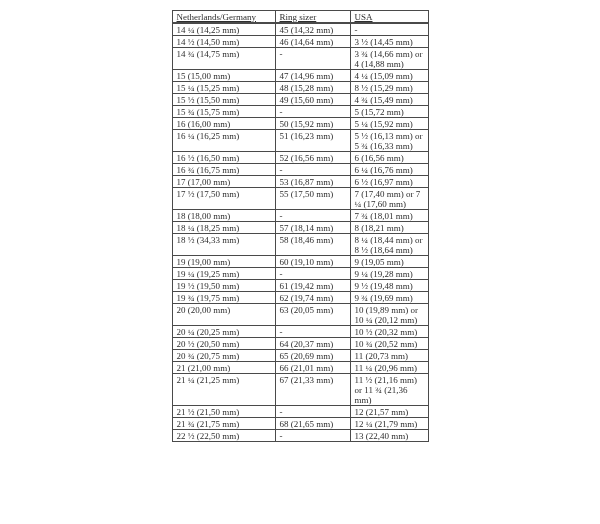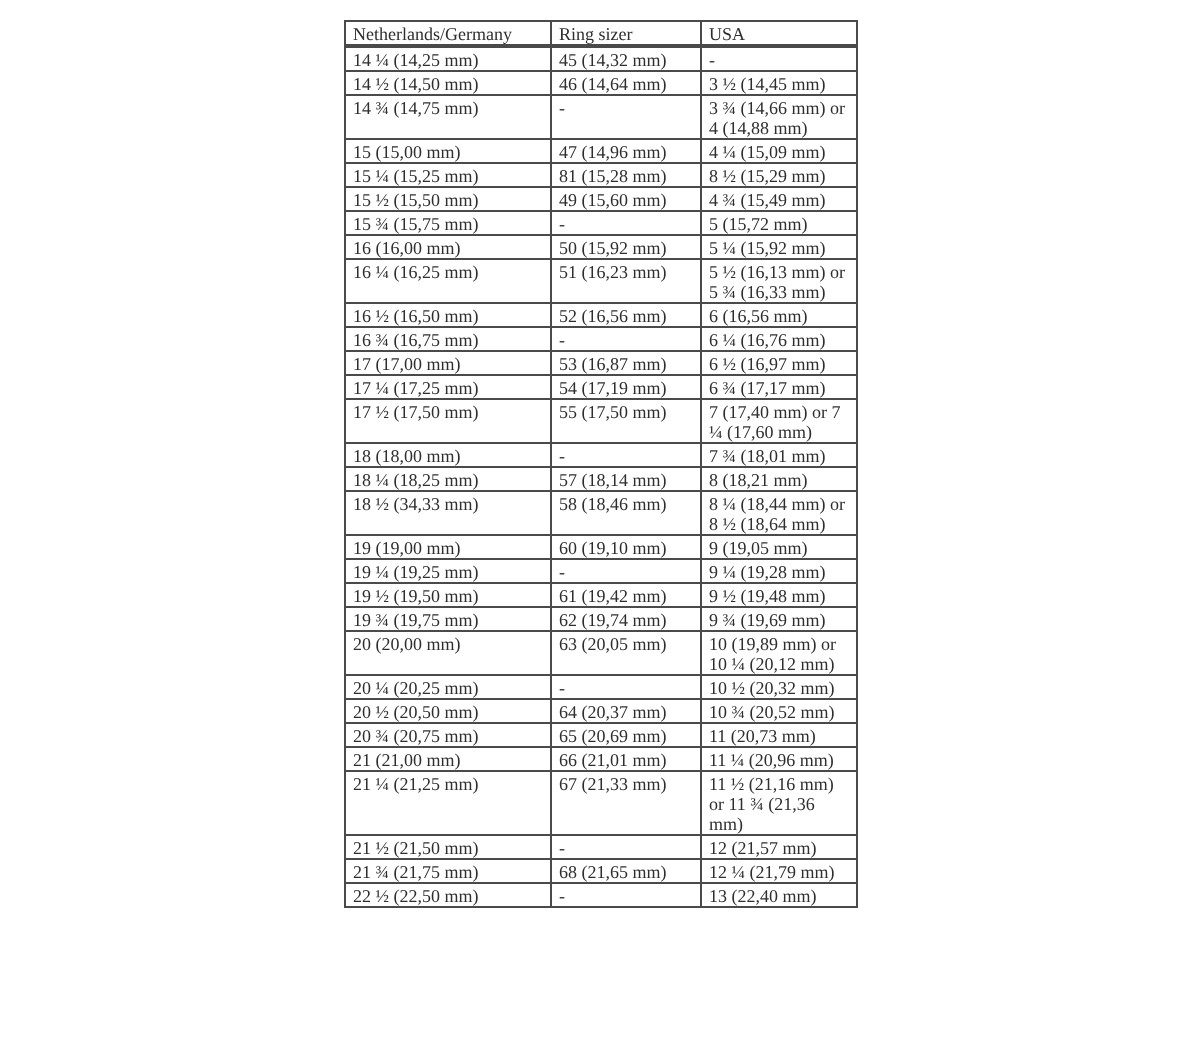--- a/index.html
+++ b/index.html
@@ -36,20 +36,21 @@
     padding: 0.5px 4px;
     line-height: 10px;
     font-weight: normal;
     overflow: hidden;
     word-wrap: break-word;
   }
   thead th {
     border-bottom-width: 2px;
   }
   thead .u {
+    text-decoration: underline;
   }
 </style>
 </head>
 <body>
 
 <div class="page">
   <table class="ring-table">
     <colgroup>
       <col class="c1">
       <col class="c2">
@@ -78,21 +79,21 @@
           <td>-</td>
           <td>3 ¾ (14,66 mm) or 4 (14,88 mm)</td>
         </tr>
         <tr>
           <td>15 (15,00 mm)</td>
           <td>47 (14,96 mm)</td>
           <td>4 ¼ (15,09 mm)</td>
         </tr>
         <tr>
           <td>15 ¼ (15,25 mm)</td>
-          <td>81 (15,28 mm)</td>
+          <td>48 (15,28 mm)</td>
           <td>8 ½ (15,29 mm)</td>
         </tr>
         <tr>
           <td>15 ½ (15,50 mm)</td>
           <td>49 (15,60 mm)</td>
           <td>4 ¾ (15,49 mm)</td>
         </tr>
         <tr>
           <td>15 ¾ (15,75 mm)</td>
           <td>-</td>
@@ -115,25 +116,20 @@
         </tr>
         <tr>
           <td>16 ¾ (16,75 mm)</td>
           <td>-</td>
           <td>6 ¼ (16,76 mm)</td>
         </tr>
         <tr>
           <td>17 (17,00 mm)</td>
           <td>53 (16,87 mm)</td>
           <td>6 ½ (16,97 mm)</td>
-        </tr>
-        <tr>
-          <td>17 ¼ (17,25 mm)</td>
-          <td>54 (17,19 mm)</td>
-          <td>6 ¾ (17,17 mm)</td>
         </tr>
         <tr>
           <td>17 ½ (17,50 mm)</td>
           <td>55 (17,50 mm)</td>
           <td>7 (17,40 mm) or 7 ¼ (17,60 mm)</td>
         </tr>
         <tr>
           <td>18 (18,00 mm)</td>
           <td>-</td>
           <td>7 ¾ (18,01 mm)</td>

